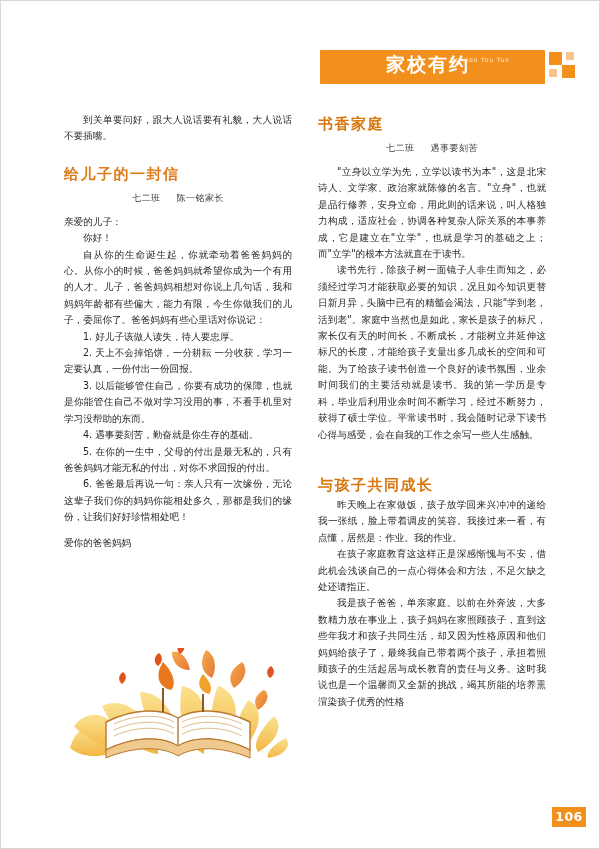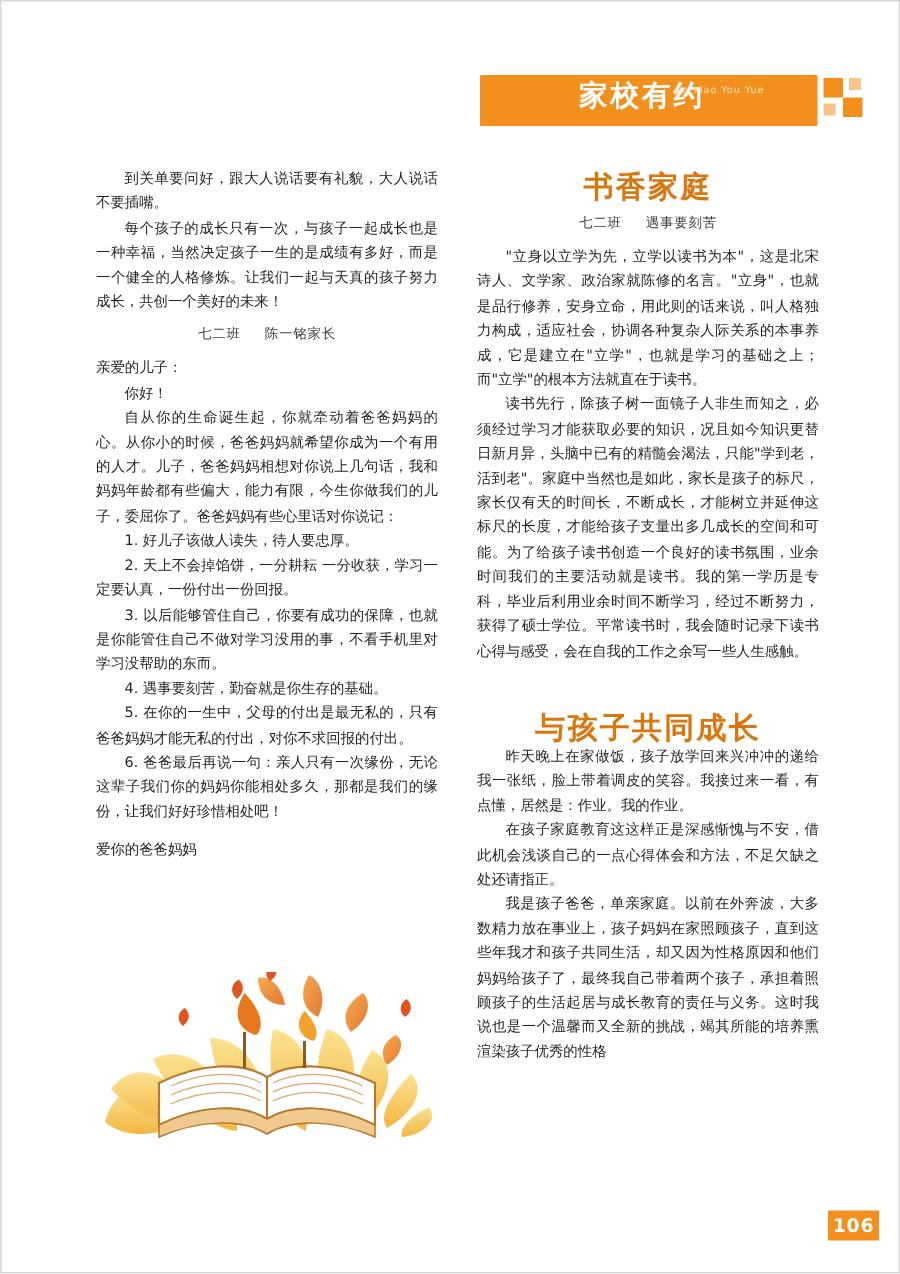--- a/index.html
+++ b/index.html
@@ -82,25 +82,25 @@
     line-height: 16.4px;
     color: #231f20;
     text-align: justify;
     text-indent: 19px;
     font-family: "DejaVu Sans", "Liberation Sans", sans-serif;
   }
   p.body.noindent { text-indent: 0; }
 
   h2.article-title {
     margin: 17px 0 0 0;
-    font-size: 20px;
+    font-size: 15px;
     line-height: 24px;
     font-weight: bold;
     color: #e07b17;
-    text-align: center;
+    text-align: left;
     letter-spacing: 1.5px;
   }
   h2.article-title.dark { color: #d9770f; }
   .byline {
     margin: 6px 0 9px 0;
     font-size: 9px;
     color: #3b3b3b;
     text-align: center;
     letter-spacing: 0.5px;
   }
@@ -151,22 +151,22 @@
   <div class="header-squares">
     <i class="hs1"></i>
       <i class="hs2"></i>
       <i class="hs3"></i>
       <i class="hs4"></i>
   </div>
 </div>
 
 <div class="col col-left">
   <p class="body">到关单要问好，跟大人说话要有礼貌，大人说话不要插嘴。</p>
-  <p class="body">每个孩子的成长只有一次，与孩子一起成长也是一种幸福，当然决定孩子一生的是成绩有多好，而是一个健全的人格修炼。让我们一起与天真的孩子努力成长，共创一个美好的未来！</p>
-
+
+  <h2 class="article-title">给儿子的一封信</h2>
   <div class="byline">
     <span class="cls">七二班</span><span>陈一铭家长</span>
   </div>
 
   <p class="body noindent">亲爱的儿子：</p>
   <p class="body">你好！</p>
   <p class="body">自从你的生命诞生起，你就牵动着爸爸妈妈的心。从你小的时候，爸爸妈妈就希望你成为一个有用的人才。儿子，爸爸妈妈相想对你说上几句话，我和妈妈年龄都有些偏大，能力有限，今生你做我们的儿子，委屈你了。爸爸妈妈有些心里话对你说记：</p>
   <p class="body">1. 好儿子该做人读失，待人要忠厚。</p>
   <p class="body">2. 天上不会掉馅饼，一分耕耘 一分收获，学习一定要认真，一份付出一份回报。</p>
   <p class="body">3. 以后能够管住自己，你要有成功的保障，也就是你能管住自己不做对学习没用的事，不看手机里对学习没帮助的东而。</p>

